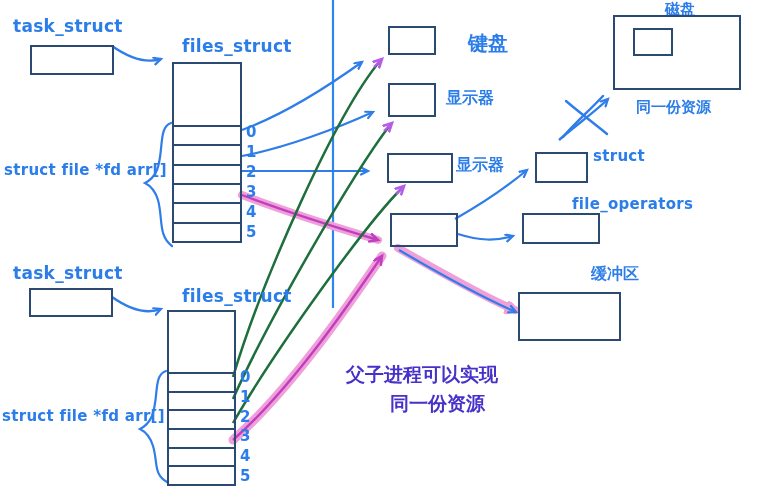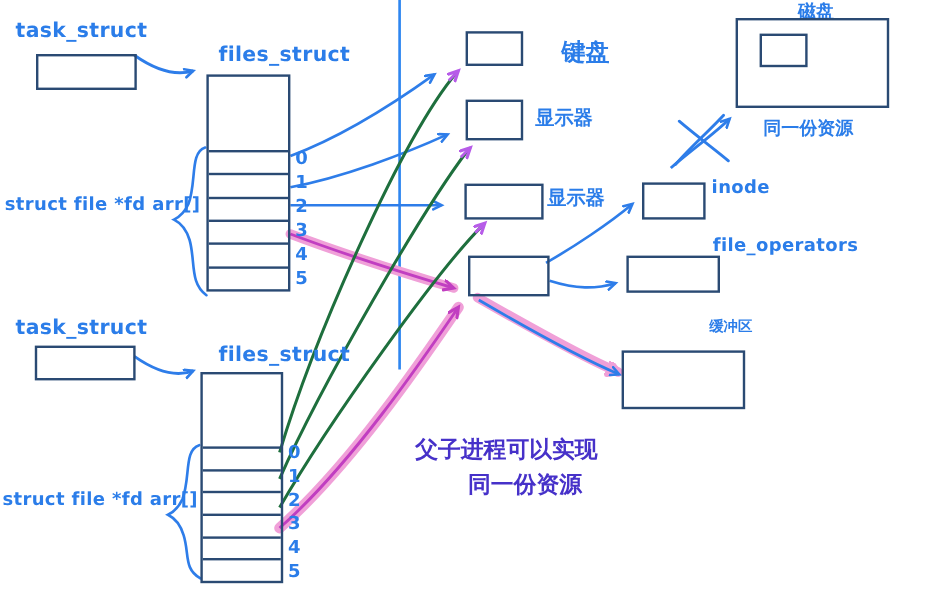--- a/index.html
+++ b/index.html
@@ -126,27 +126,27 @@
 
   <div class="box" style="left:388px;top:83px;width:48px;height:34px;"></div>
   <div class="abs cjk" style="left:446px;top:88px;font-size:16px;">显示器</div>
 
   <div class="box" style="left:387px;top:153px;width:66px;height:30px;"></div>
   <div class="abs cjk" style="left:456px;top:155px;font-size:16px;">显示器</div>
 
   <div class="box" style="left:390px;top:213px;width:68px;height:34px;"></div>
 
   <div class="box" style="left:535px;top:152px;width:53px;height:31px;"></div>
-  <div class="abs hw" style="left:593px;top:147px;font-size:15px;">inode</div>
+  <div class="abs hw" style="left:593px;top:147px;font-size:15px;">struct</div>
 
   <div class="box" style="left:522px;top:213px;width:78px;height:31px;"></div>
-  <div class="abs hw" style="left:594px;top:195px;font-size:15px;">file_operators</div>
+  <div class="abs hw" style="left:572px;top:195px;font-size:15px;">file_operators</div>
 
   <div class="box" style="left:518px;top:292px;width:103px;height:49px;"></div>
-  <div class="abs cjk" style="left:591px;top:264px;font-size:12px;">缓冲区</div>
+  <div class="abs cjk" style="left:591px;top:264px;font-size:16px;">缓冲区</div>
 
   <div class="abs cjk" style="left:665px;top:0px;font-size:15px;text-align:center;">磁盘</div>
   <div class="box" style="left:613px;top:15px;width:128px;height:75px;"></div>
   <div class="box" style="left:633px;top:28px;width:40px;height:28px;border-width:2px;"></div>
   <div class="abs cjk" style="left:636px;top:98px;font-size:15px;">同一份资源</div>
 
   <div class="note" style="left:390px;top:391px;">同一份资源</div>
   <div class="note" style="left:346px;top:362px;">父子进程可以实现</div>
 
 </div>

